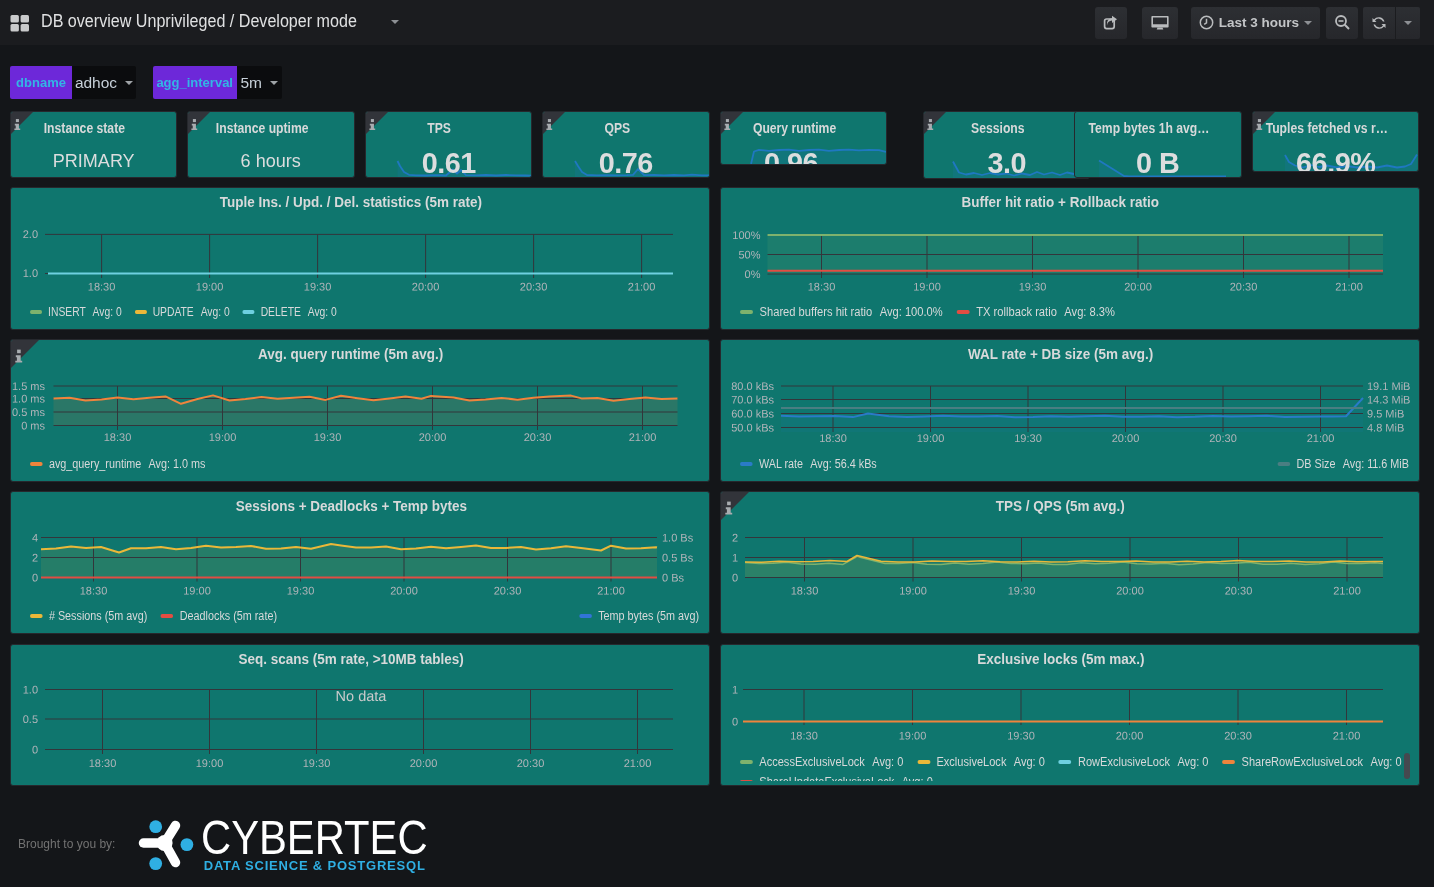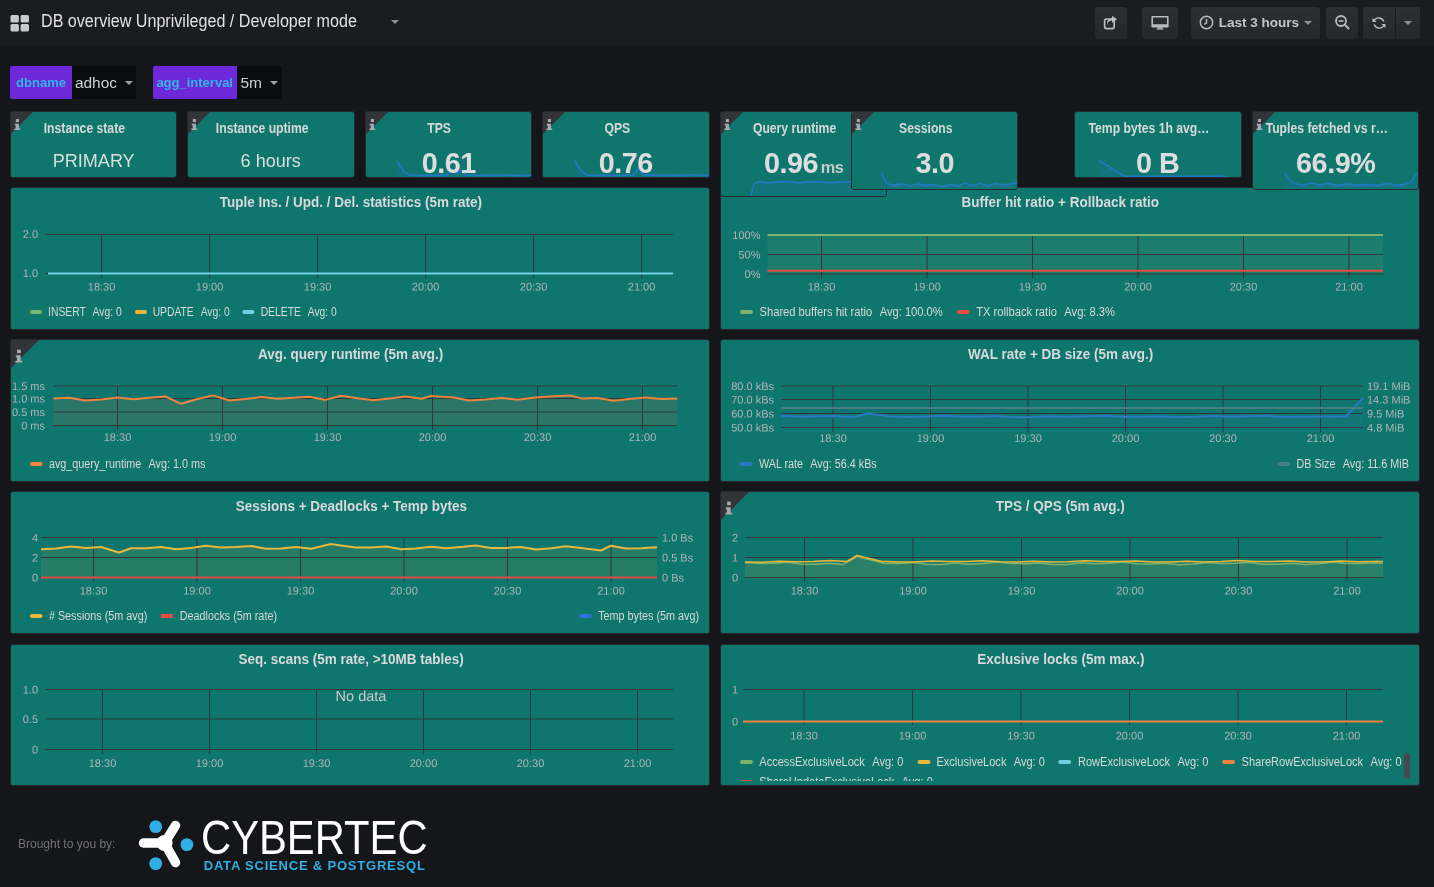--- a/index.html
+++ b/index.html
@@ -388,36 +388,36 @@
         <path d="M4.8 9.3 L9.7 9.3 L9.7 14.7 L11.2 14.7 L11.2 16.6 L4.3 16.6 L4.3 14.7 L5.9 14.7 L5.9 11.2 L4.8 11.2 Z"></path>
       </g>
     </svg>
     <div class="stitle"><span>QPS</span></div>
     <div class="sv">0.76</div>
     <svg class="spark" width="167" height="27" viewBox="0 0 167 27" style="position:absolute;left:0;bottom:0">
       <path d="M32.0,27 L32.0,11.0 L35.0,16.0 L39.0,22.0 L44.0,25.0 L54.0,25.4 L64.0,25.1 L74.0,25.4 L84.0,25.2 L90.0,24.8 L95.0,19.0 L101.0,25.2 L111.0,25.0 L121.0,25.4 L131.0,25.0 L141.0,25.3 L149.0,24.6 L159.0,25.3 L168.0,25.5 L168.0,27 Z" fill="rgba(31,120,193,0.16)"></path>
       <polyline points="32.0,11.0 35.0,16.0 39.0,22.0 44.0,25.0 54.0,25.4 64.0,25.1 74.0,25.4 84.0,25.2 90.0,24.8 95.0,19.0 101.0,25.2 111.0,25.0 121.0,25.4 131.0,25.0 141.0,25.3 149.0,24.6 159.0,25.3 168.0,25.5" stroke="#1F78C1" stroke-width="1.8" fill="none" stroke-linejoin="round"></polyline>
     </svg>
   </div>
-<div class="panel" style="left:719.6px;top:111px;width:167.4px;height:86px">
+<div class="panel" style="left:719.6px;top:111px;width:167.4px;height:54px">
     <svg class="ribbon" width="22" height="22" style="position:absolute;left:0;top:0">
       <polygon points="0,0 22,0 0,22" fill="#32343a"></polygon>
       <g transform="translate(-0.26923076923076916,4.0) scale(0.8461538461538461)" fill="#a8acb0">
         <rect x="6.1" y="3.6" width="3.6" height="3.6"></rect>
         <path d="M4.8 9.3 L9.7 9.3 L9.7 14.7 L11.2 14.7 L11.2 16.6 L4.3 16.6 L4.3 14.7 L5.9 14.7 L5.9 11.2 L4.8 11.2 Z"></path>
       </g>
     </svg>
     <div class="stitle"><span>Query runtime</span></div>
     <div class="sv">0.96<span class="unit"> ms</span></div>
     <svg class="spark" width="167" height="27" viewBox="0 0 167 27" style="position:absolute;left:0;bottom:0">
       <path d="M30.0,27 L30.0,27.0 L33.0,14.5 L38.0,12.8 L48.0,13.8 L58.0,13.0 L68.0,12.6 L78.0,13.8 L88.0,13.0 L98.0,12.6 L108.0,13.8 L118.0,13.0 L128.0,12.6 L138.0,13.4 L148.0,12.8 L158.0,13.2 L165.0,14.8 L165.0,27 Z" fill="rgba(31,120,193,0.16)"></path>
       <polyline points="30.0,27.0 33.0,14.5 38.0,12.8 48.0,13.8 58.0,13.0 68.0,12.6 78.0,13.8 88.0,13.0 98.0,12.6 108.0,13.8 118.0,13.0 128.0,12.6 138.0,13.4 148.0,12.8 158.0,13.2 165.0,14.8" stroke="#1F78C1" stroke-width="1.8" fill="none" stroke-linejoin="round"></polyline>
     </svg>
   </div>
-<div class="panel" style="left:851px;top:111px;width:167.4px;height:79px">
+<div class="panel" style="left:923px;top:111px;width:167.4px;height:68px">
     <svg class="ribbon" width="22" height="22" style="position:absolute;left:0;top:0">
       <polygon points="0,0 22,0 0,22" fill="#32343a"></polygon>
       <g transform="translate(-0.26923076923076916,4.0) scale(0.8461538461538461)" fill="#a8acb0">
         <rect x="6.1" y="3.6" width="3.6" height="3.6"></rect>
         <path d="M4.8 9.3 L9.7 9.3 L9.7 14.7 L11.2 14.7 L11.2 16.6 L4.3 16.6 L4.3 14.7 L5.9 14.7 L5.9 11.2 L4.8 11.2 Z"></path>
       </g>
     </svg>
     <div class="stitle"><span>Sessions</span></div>
     <div class="sv">3.0</div>
     <svg class="spark" width="167" height="27" viewBox="0 0 167 27" style="position:absolute;left:0;bottom:0">
@@ -426,21 +426,21 @@
     </svg>
   </div>
 <div class="panel" style="left:1074.4px;top:111px;width:167.4px;height:66.5px">
     <div class="stitle"><span>Temp bytes 1h avg…</span></div>
     <div class="sv">0 B</div>
     <svg class="spark" width="167" height="27" viewBox="0 0 167 27" style="position:absolute;left:0;bottom:0">
       <path d="M24.0,27 L24.0,10.5 L49.0,26.0 L54.0,26.3 L151.0,26.3 L151.0,27 Z" fill="rgba(31,120,193,0.16)"></path>
       <polyline points="24.0,10.5 49.0,26.0 54.0,26.3 151.0,26.3" stroke="#1F78C1" stroke-width="1.8" fill="none" stroke-linejoin="round"></polyline>
     </svg>
   </div>
-<div class="panel" style="left:1251.8px;top:111px;width:167.4px;height:79px">
+<div class="panel" style="left:1251.8px;top:111px;width:167.4px;height:61px">
     <svg class="ribbon" width="22" height="22" style="position:absolute;left:0;top:0">
       <polygon points="0,0 22,0 0,22" fill="#32343a"></polygon>
       <g transform="translate(-0.26923076923076916,4.0) scale(0.8461538461538461)" fill="#a8acb0">
         <rect x="6.1" y="3.6" width="3.6" height="3.6"></rect>
         <path d="M4.8 9.3 L9.7 9.3 L9.7 14.7 L11.2 14.7 L11.2 16.6 L4.3 16.6 L4.3 14.7 L5.9 14.7 L5.9 11.2 L4.8 11.2 Z"></path>
       </g>
     </svg>
     <div class="stitle"><span>Tuples fetched vs r…</span></div>
     <div class="sv">66.9%</div>
     <svg class="spark" width="167" height="27" viewBox="0 0 167 27" style="position:absolute;left:0;bottom:0">

